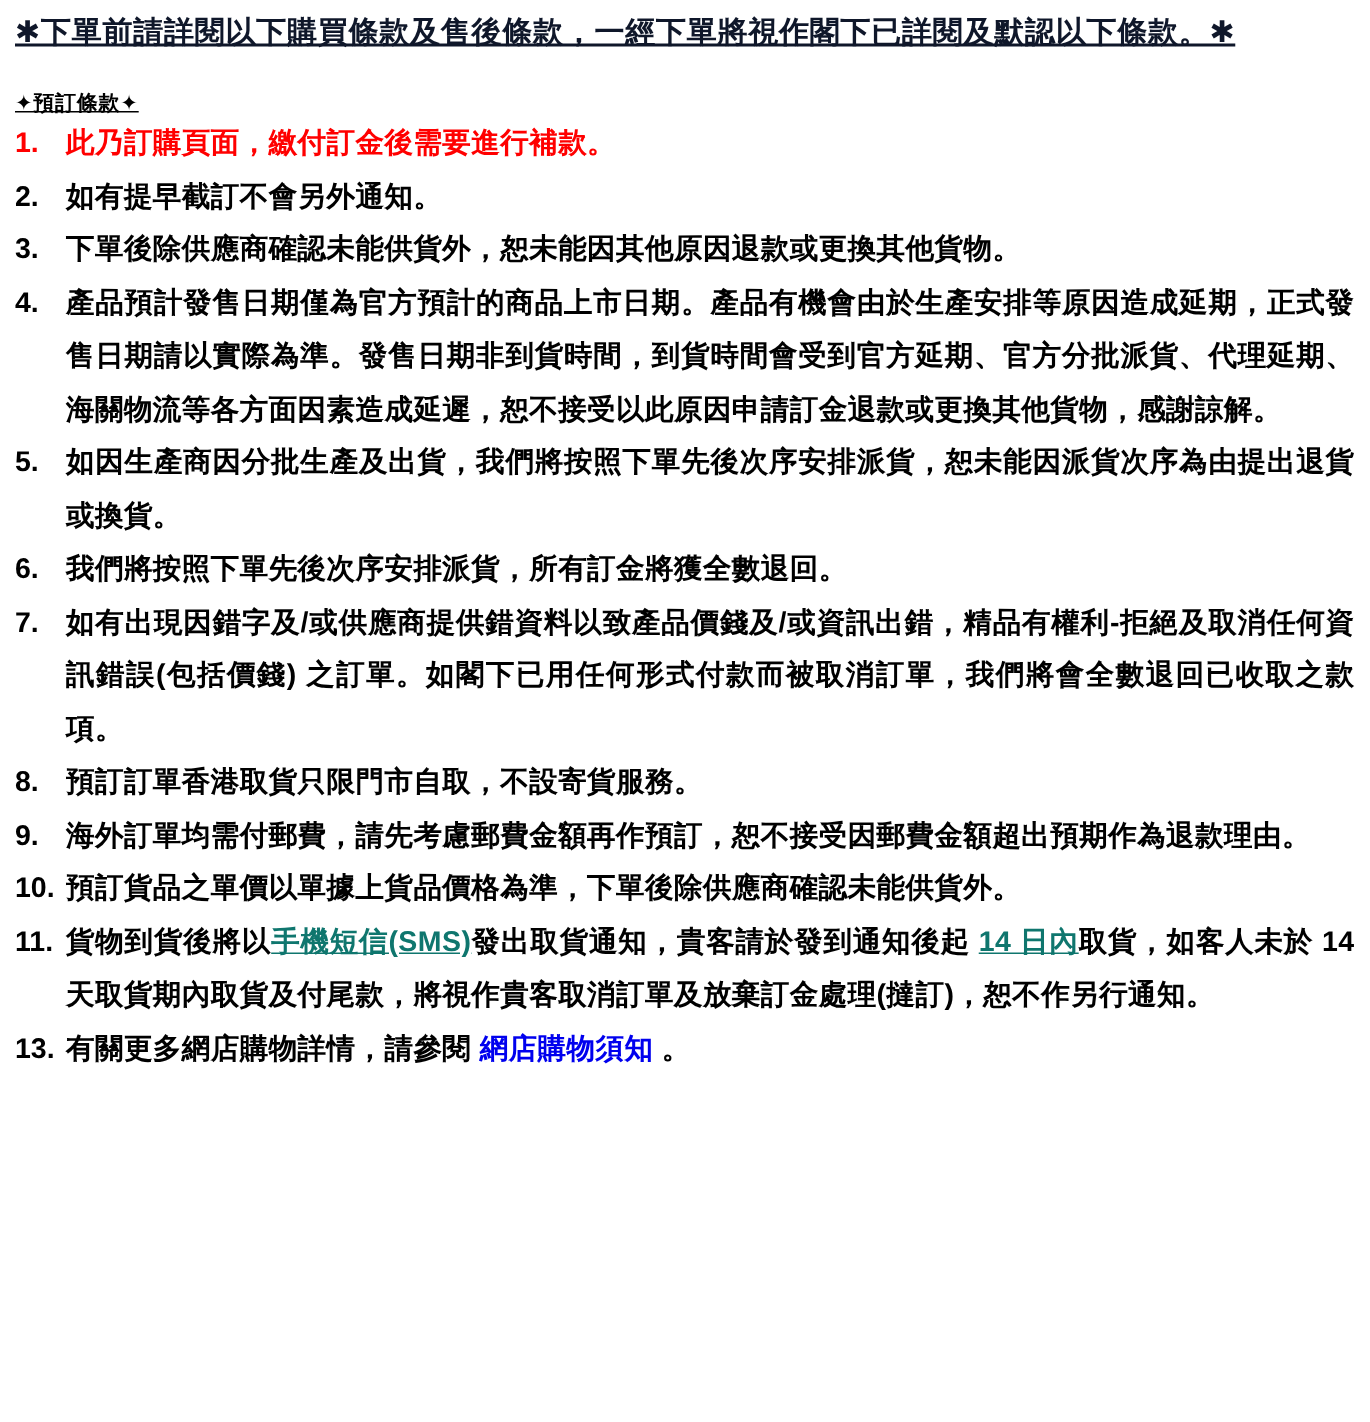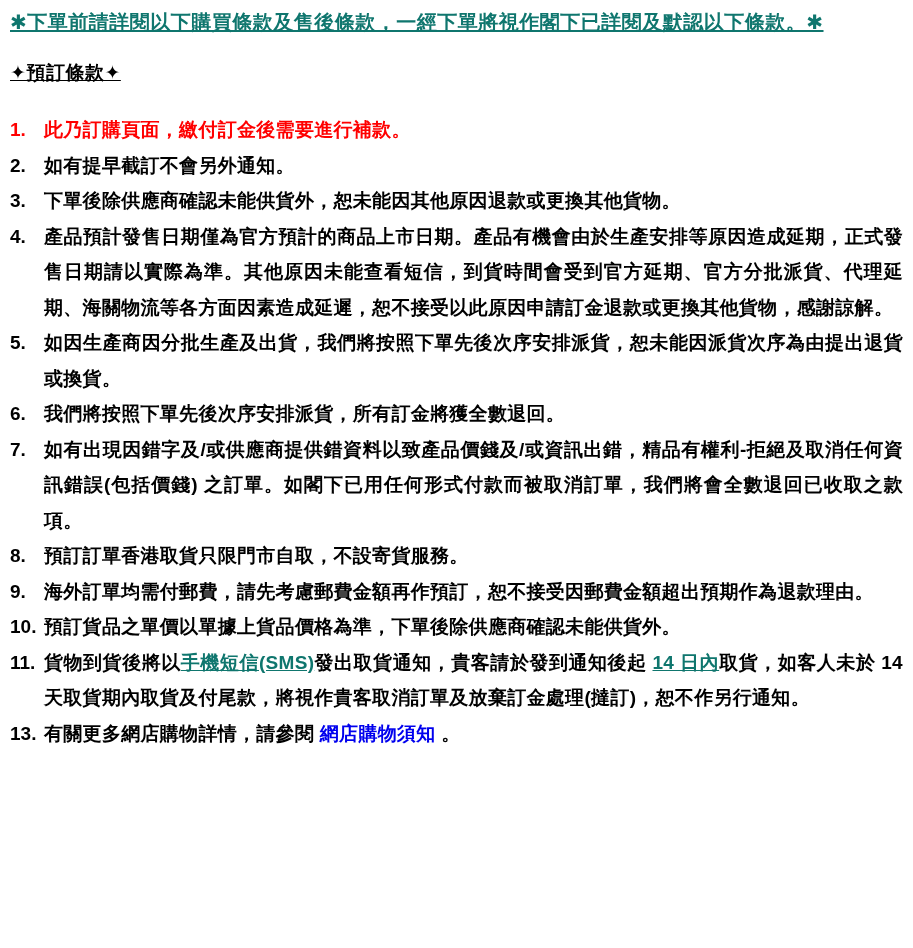--- a/index.html
+++ b/index.html
@@ -11,32 +11,31 @@
   .page {
     width: 913px;
     min-height: 948px;
     background: #ffffff;
     padding: 8px 10px 10px 10px;
     font-family: "Liberation Sans", "DejaVu Sans", sans-serif;
     font-weight: bold;
     color: #000000;
   }
   .header-notice {
-    color: #0f766e;
+    color: #0f172a;
     font-size: 20px;
     line-height: 1.4;
     text-decoration: underline;
     margin-bottom: 24px;
     letter-spacing: 0.5px;
   }
   .section-title {
     color: #000000;
-    font-size: 19px;
+    font-size: 14px;
     text-decoration: underline;
-    margin-bottom: 26px;
     letter-spacing: 0.5px;
   }
   .terms-list {
     margin: 0;
     padding: 0;
   }
   .term {
     display: flex;
     font-size: 19px;
     line-height: 1.87;
@@ -84,21 +83,21 @@
       <div class="txt">如有提早截訂不會另外通知。</div>
     </div>
 
     <div class="term">
       <span class="num">3.</span>
       <div class="txt">下單後除供應商確認未能供貨外，恕未能因其他原因退款或更換其他貨物。</div>
     </div>
 
     <div class="term">
       <span class="num">4.</span>
-      <div class="txt">產品預計發售日期僅為官方預計的商品上市日期。產品有機會由於生產安排等原因造成延期，正式發售日期請以實際為準。其他原因未能查看短信，到貨時間會受到官方延期、官方分批派貨、代理延期、海關物流等各方面因素造成延遲，恕不接受以此原因申請訂金退款或更換其他貨物，感謝諒解。</div>
+      <div class="txt">產品預計發售日期僅為官方預計的商品上市日期。產品有機會由於生產安排等原因造成延期，正式發售日期請以實際為準。發售日期非到貨時間，到貨時間會受到官方延期、官方分批派貨、代理延期、海關物流等各方面因素造成延遲，恕不接受以此原因申請訂金退款或更換其他貨物，感謝諒解。</div>
     </div>
 
     <div class="term">
       <span class="num">5.</span>
       <div class="txt">如因生產商因分批生產及出貨，我們將按照下單先後次序安排派貨，恕未能因派貨次序為由提出退貨或換貨。</div>
     </div>
 
     <div class="term">
       <span class="num">6.</span>
       <div class="txt">我們將按照下單先後次序安排派貨，所有訂金將獲全數退回。</div>

